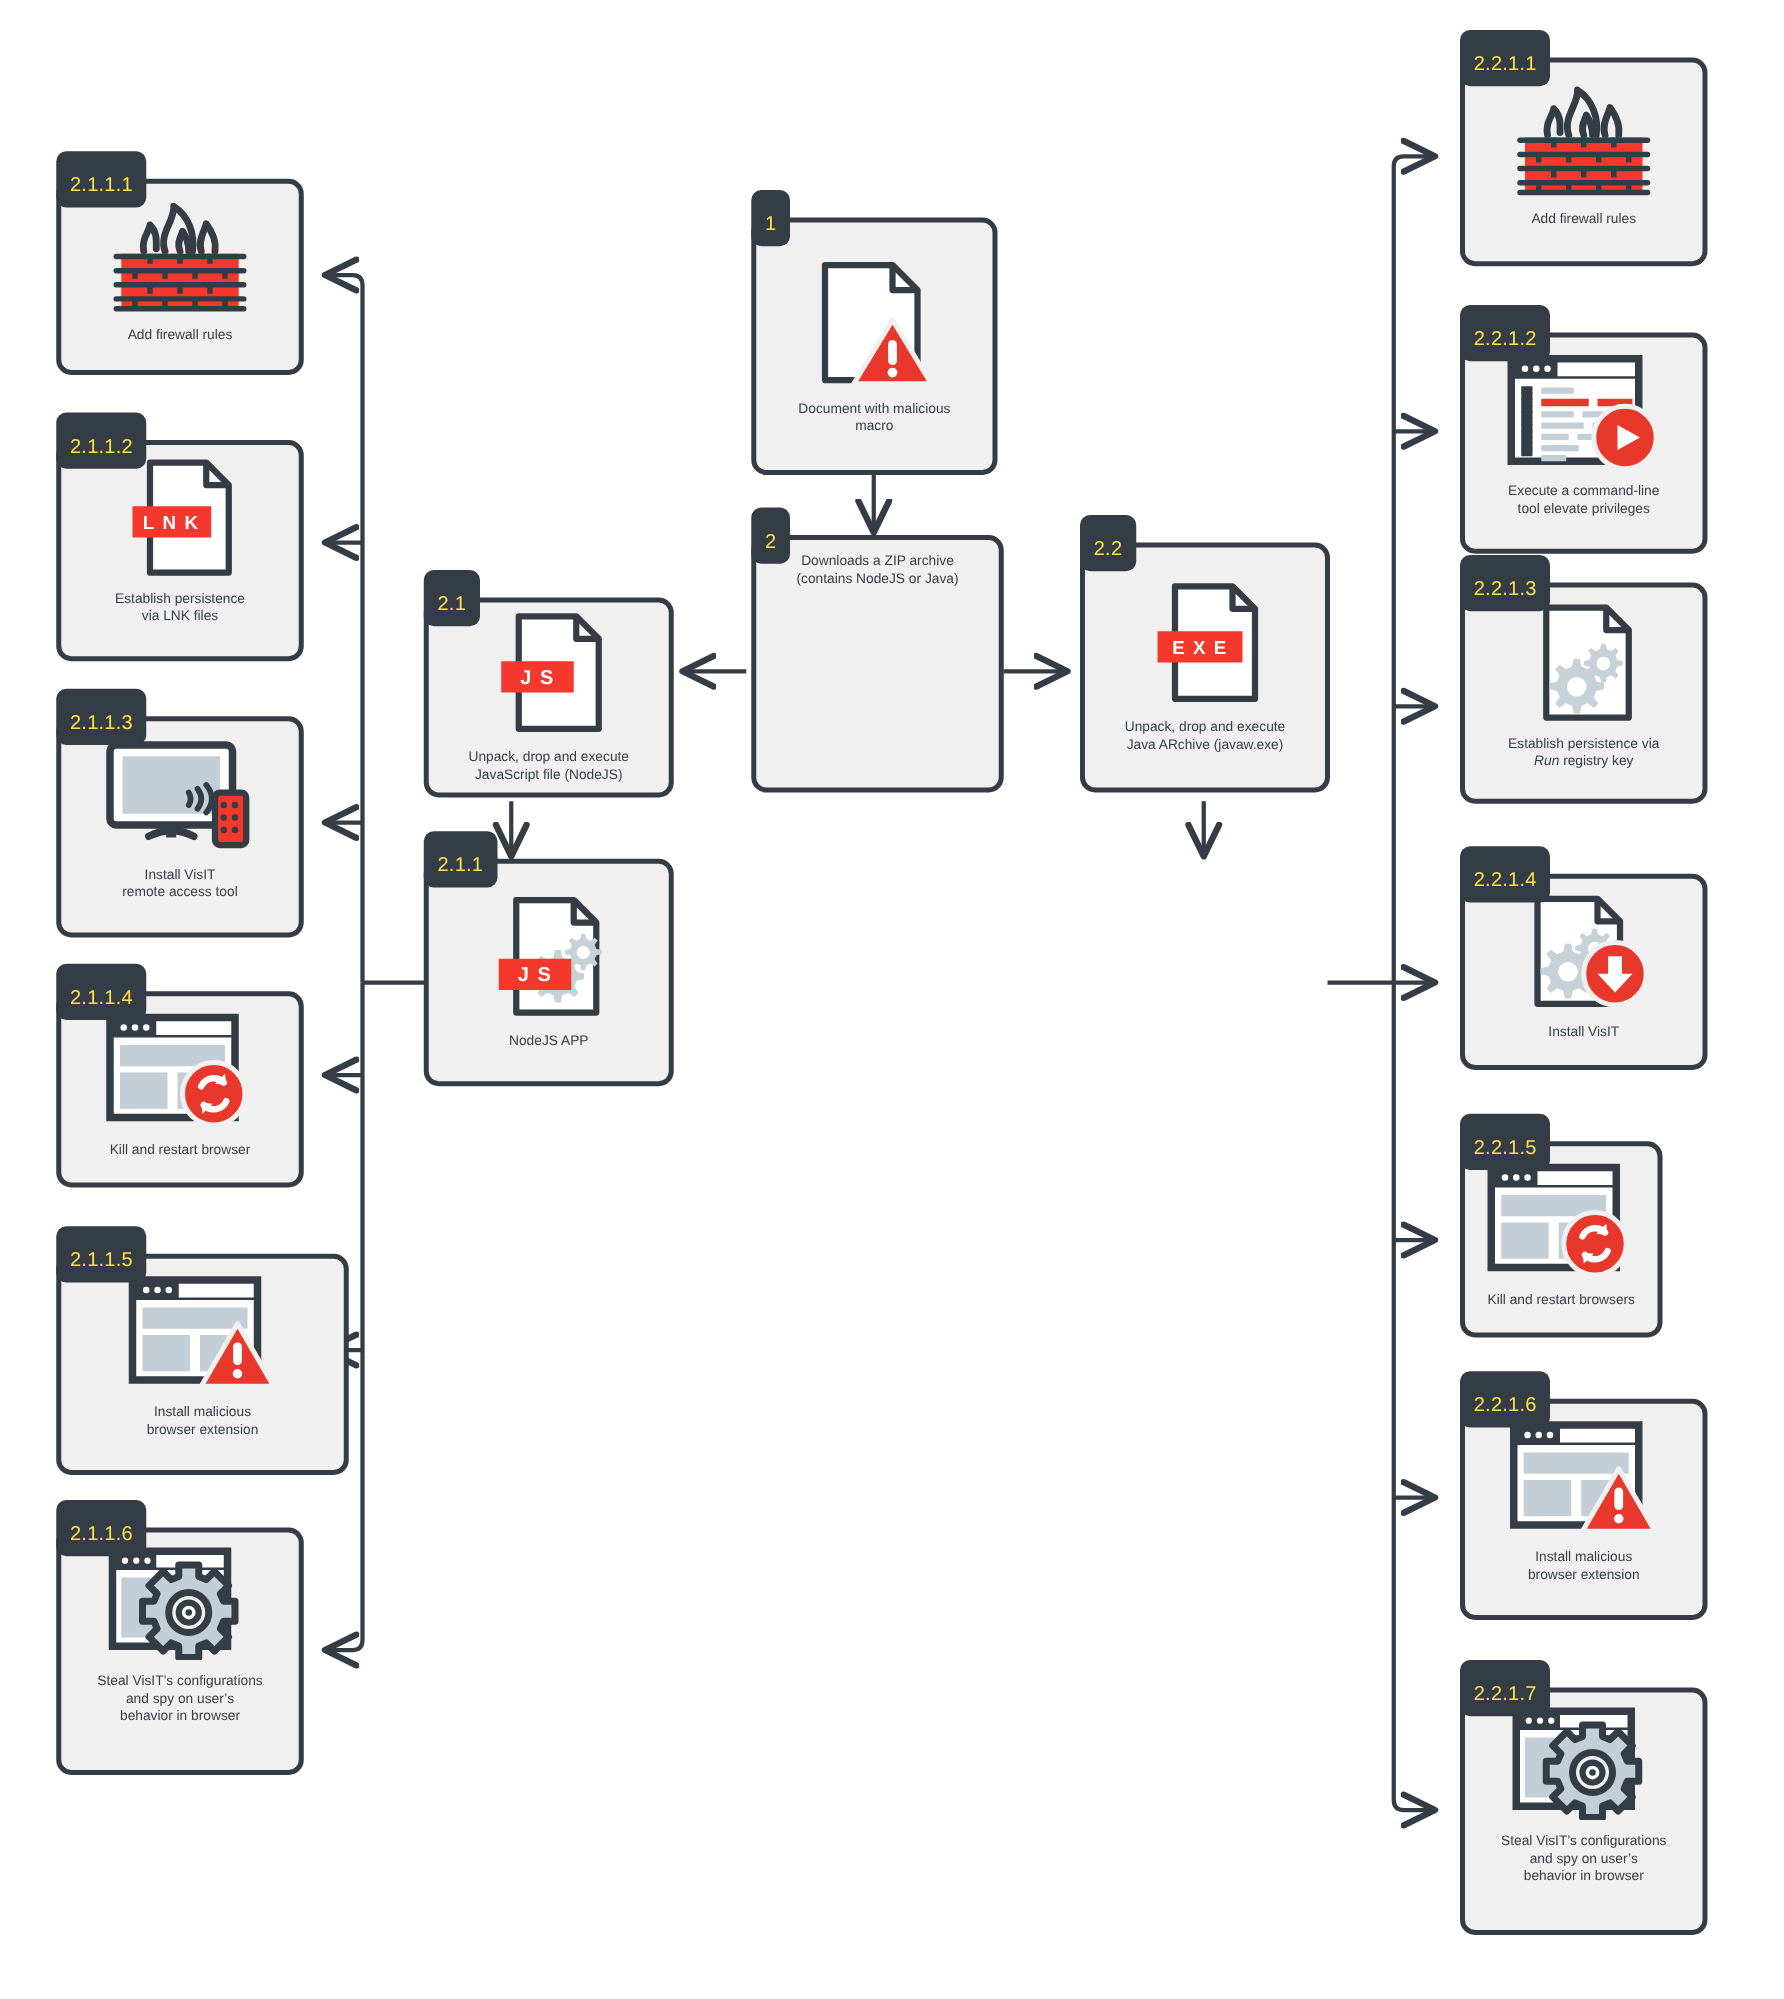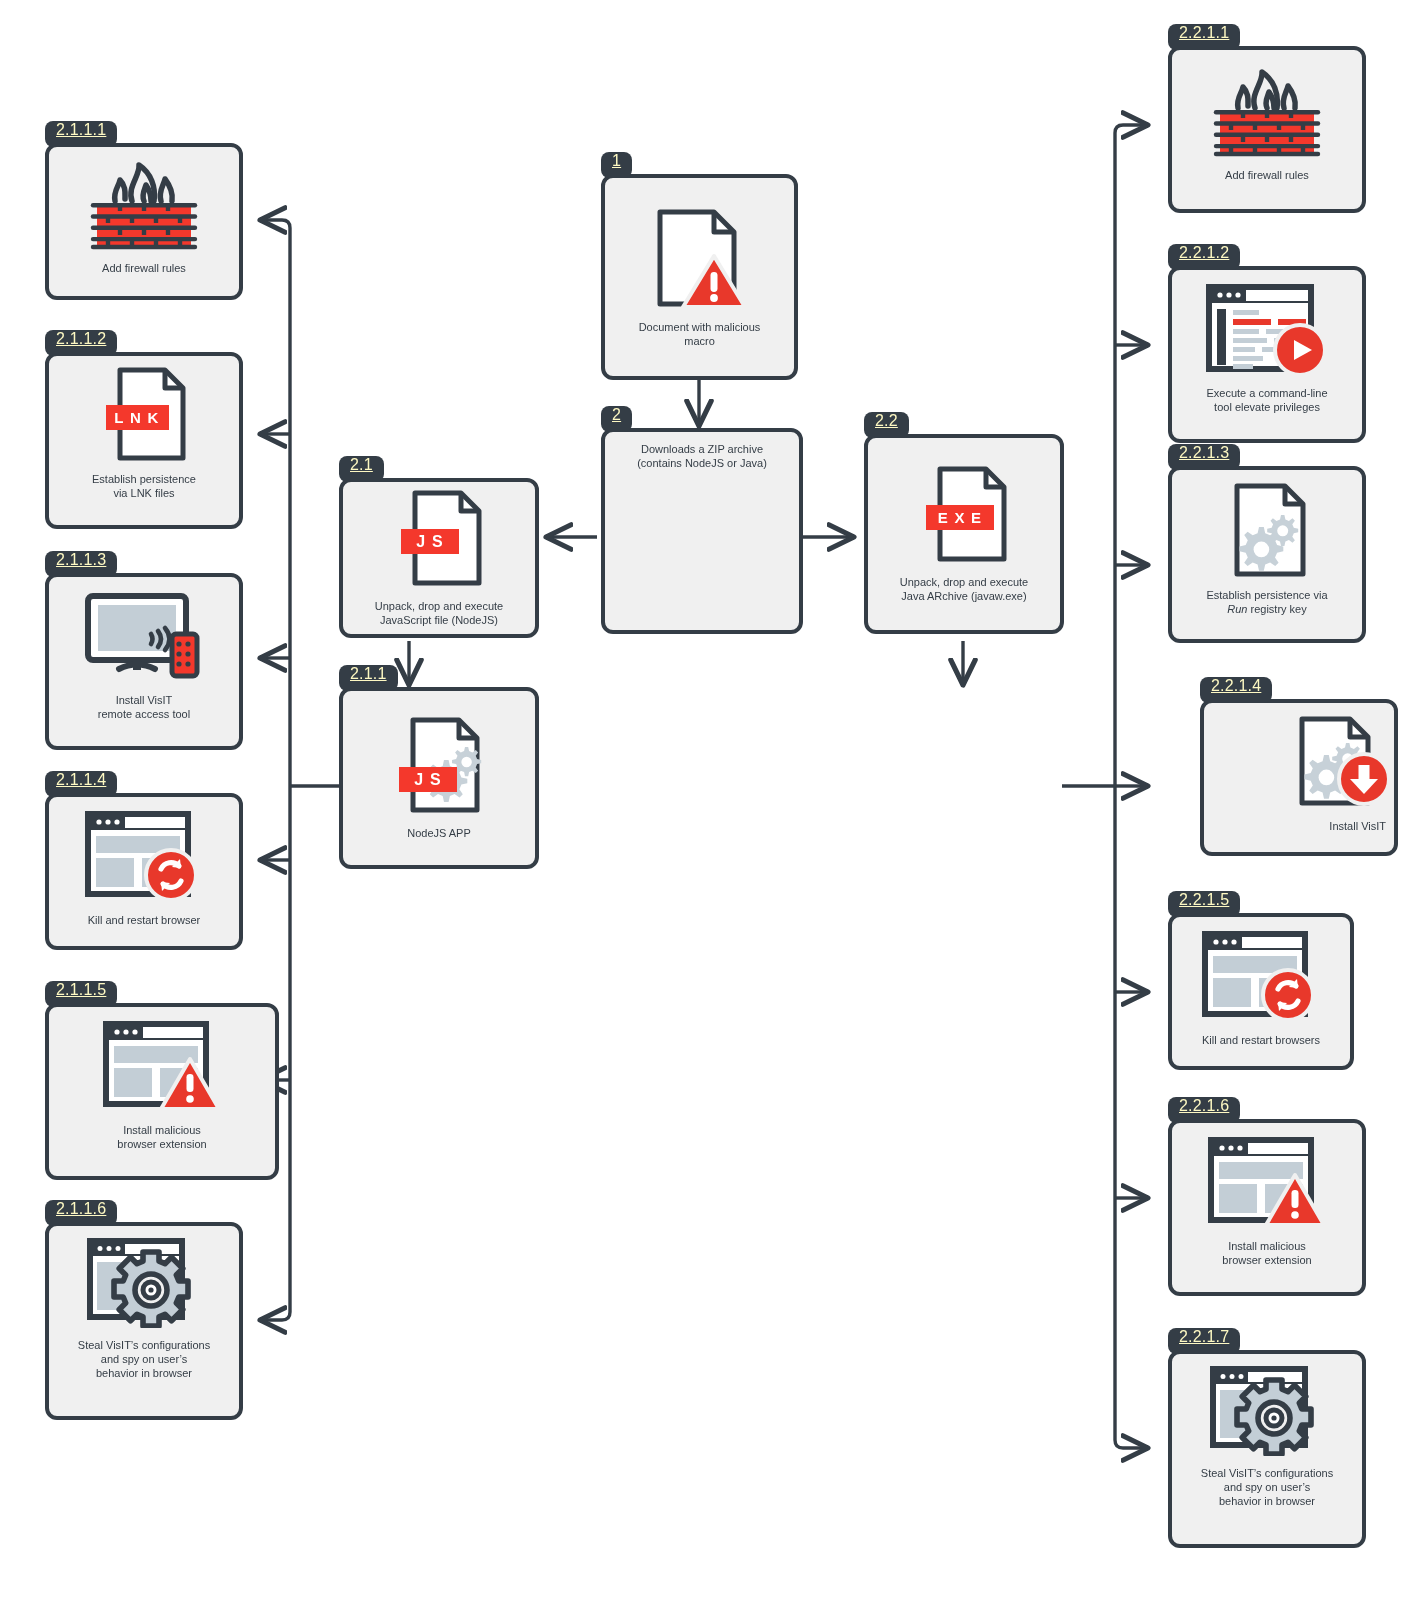--- a/index.html
+++ b/index.html
@@ -4,23 +4,23 @@
 <style>
   html,body{margin:0;padding:0;background:#ffffff;}
   body{font-family:"Liberation Sans","DejaVu Sans",sans-serif;}
   #stage{position:relative;width:1427px;height:1599px;background:#fff;overflow:hidden;}
 
   
   .node{position:absolute;box-sizing:border-box;
         background:#f0f0f0;border:4px solid #343d46;border-radius:12px;
         display:flex;flex-direction:column;align-items:center;justify-content:flex-start;}
   .node .tab{position:absolute;left:-4px;top:-26px;
-        background:#343d46;color:#fef9c3;border-radius:8px;
-        font-size:16px;line-height:1;padding:1px 11px 9px 11px;
-        white-space:nowrap;letter-spacing:.2px;text-decoration:underline;}
+        background:#343d46;color:#fde047;border-radius:8px;
+        font-size:16px;line-height:1;padding:20px 11px 9px 11px;
+        white-space:nowrap;letter-spacing:.2px;}
   .node .icon{margin-top:auto;margin-bottom:0;display:flex;align-items:center;justify-content:center;}
   .node .cap{margin-top:10px;margin-bottom:auto;padding:0 8px 0 8px;
         text-align:center;color:#343d46;font-size:11px;line-height:1.28;}
   .node .cap i{font-style:italic;}
 
   
   #wires{position:absolute;left:0;top:0;width:1427px;height:1599px;}
 </style>
 </head>
 <body>
@@ -408,21 +408,21 @@
           <path d="M40,45 l4.8,0 1.4,6.2 4.9,2.1 5.1,-3.6 3.4,3.4 -3.6,5.1 2.1,4.9 6.2,1.4 0,4.8 -6.2,1.4 -2.1,4.9 3.6,5.1 -3.4,3.4 -5.1,-3.6 -4.9,2.1 -1.4,6.2 -4.8,0 -1.4,-6.2 -4.9,-2.1 -5.1,3.6 -3.4,-3.4 3.6,-5.1 -2.1,-4.9 -6.2,-1.4 0,-4.8 6.2,-1.4 2.1,-4.9 -3.6,-5.1 3.4,-3.4 5.1,3.6 4.9,-2.1 Z"></path>
           <circle cx="42.4" cy="67.4" r="7.8" fill="#fff"></circle>
         </g>
       </svg>
     </span>
     <span class="cap">
       <span>Establish persistence via</span><br><i>Run</i> <span>registry key</span>
     </span>
   </div>
 
-  <div class="node" style="left:1200px;top:699px;width:198px;height:157px;align-items:flex-end;">
+  <div class="node" style="left:1168px;top:699px;width:198px;height:157px;">
     <span class="tab">2.2.1.4</span>
     <span class="icon" style="margin-top:12px;">
       <svg width="110" height="94" viewBox="0 0 110 94">
         <path d="M18,4 H66 L84,22 V88 H18 Z" fill="#fff" stroke="#343d46" stroke-width="5" stroke-linejoin="round"></path>
         <path d="M66,4 V22 H84" fill="none" stroke="#343d46" stroke-width="5" stroke-linejoin="round"></path>
         <g fill="#c7d1d8">
           <path d="M62,28 l3.4,0 1,4.4 3.5,1.5 3.6,-2.6 2.4,2.4 -2.6,3.6 1.5,3.5 4.4,1 0,3.4 -4.4,1 -1.5,3.5 2.6,3.6 -2.4,2.4 -3.6,-2.6 -3.5,1.5 -1,4.4 -3.4,0 -1,-4.4 -3.5,-1.5 -3.6,2.6 -2.4,-2.4 2.6,-3.6 -1.5,-3.5 -4.4,-1 0,-3.4 4.4,-1 1.5,-3.5 -2.6,-3.6 2.4,-2.4 3.6,2.6 3.5,-1.5 Z"></path>
           <circle cx="63.7" cy="43.8" r="5.5" fill="#fff"></circle>
           <path d="M40,40 l4.8,0 1.4,6.2 4.9,2.1 5.1,-3.6 3.4,3.4 -3.6,5.1 2.1,4.9 6.2,1.4 0,4.8 -6.2,1.4 -2.1,4.9 3.6,5.1 -3.4,3.4 -5.1,-3.6 -4.9,2.1 -1.4,6.2 -4.8,0 -1.4,-6.2 -4.9,-2.1 -5.1,3.6 -3.4,-3.4 3.6,-5.1 -2.1,-4.9 -6.2,-1.4 0,-4.8 6.2,-1.4 2.1,-4.9 -3.6,-5.1 3.4,-3.4 5.1,3.6 4.9,-2.1 Z"></path>
           <circle cx="42.4" cy="62.4" r="7.8" fill="#fff"></circle>
@@ -432,21 +432,21 @@
           <rect x="74.5" y="50" width="11" height="17"></rect>
           <path d="M66,64 L94,64 L80,79 Z"></path>
         </g>
       </svg>
     </span>
     <span class="cap">
       <span>Install VisIT</span>
     </span>
   </div>
 
-  <div class="node" style="left:1168px;top:913px;width:186px;height:157px;">
+  <div class="node" style="left:1168px;top:913px;width:162px;height:157px;">
     <span class="tab">2.2.1.5</span>
     <span class="icon" style="margin-top:12px;">
       <svg width="122" height="94" viewBox="0 0 122 94">
         <rect x="5" y="5" width="100" height="80" fill="#fff" stroke="#343d46" stroke-width="6"></rect>
         <rect x="5" y="5" width="100" height="16" fill="#343d46"></rect>
         <g fill="#fff">
             <circle cx="16" cy="13" r="2.6"></circle>
             <circle cx="25" cy="13" r="2.6"></circle>
             <circle cx="34" cy="13" r="2.6"></circle>
           </g>

